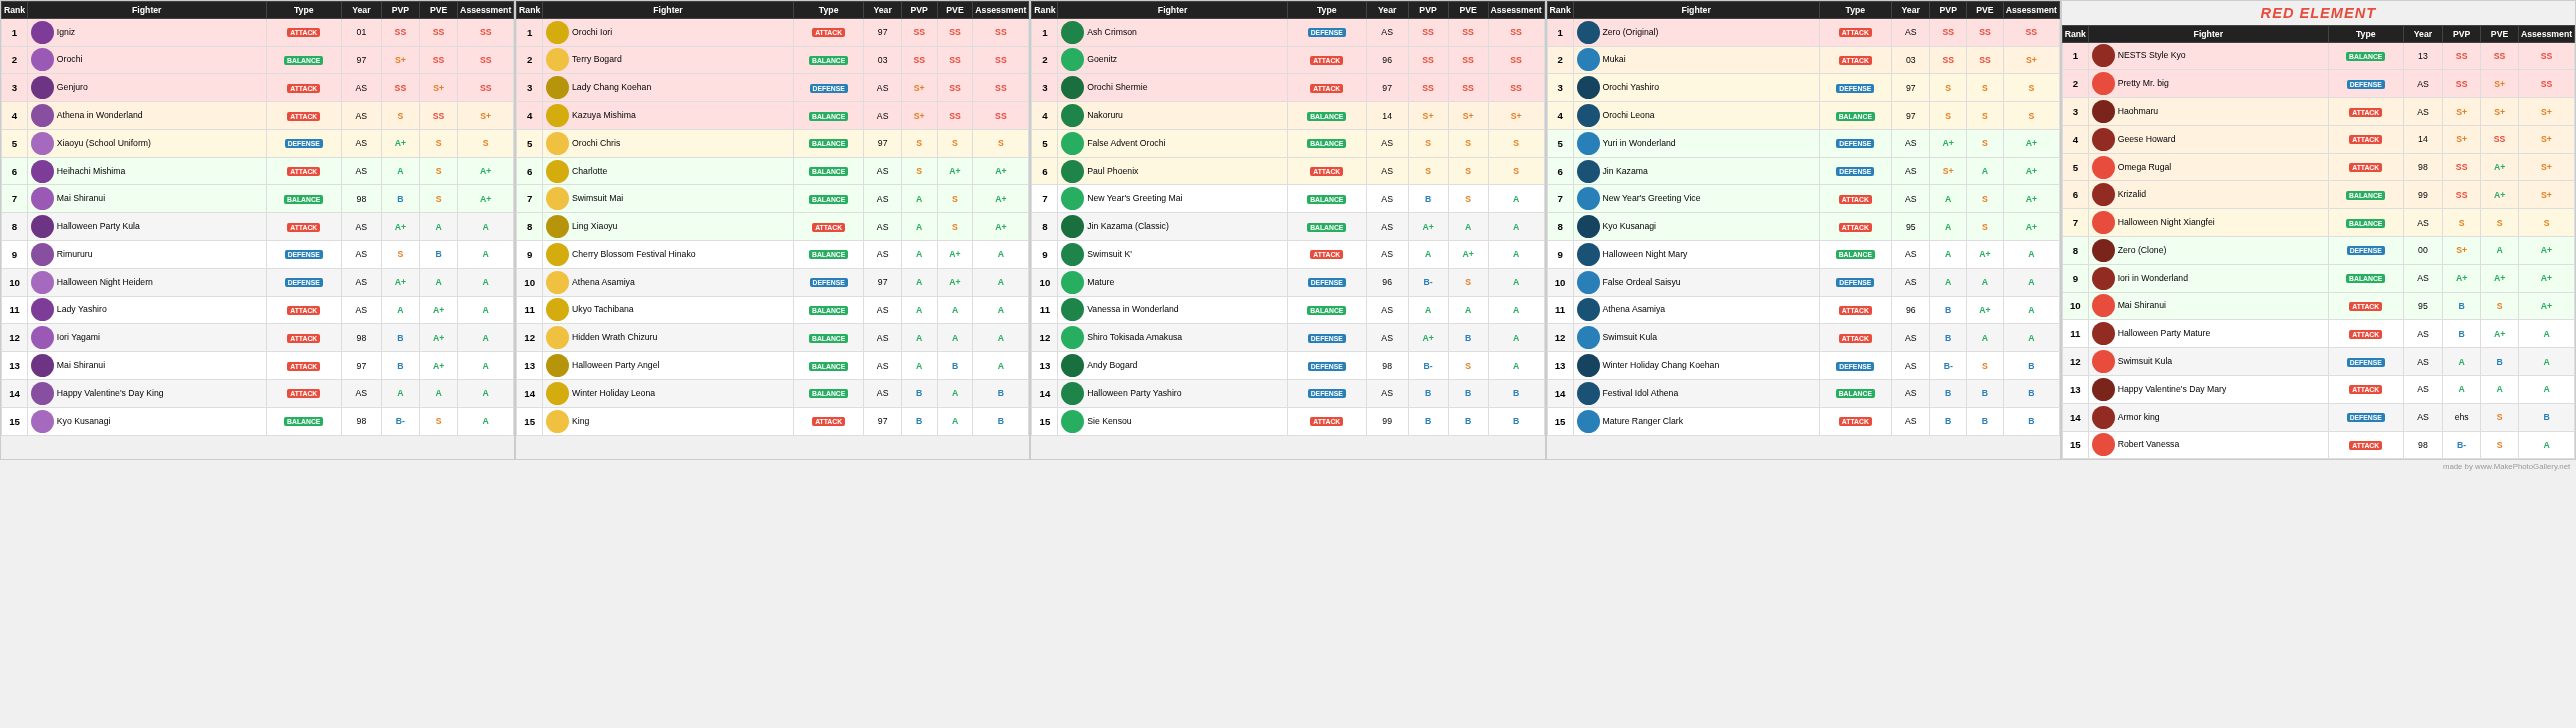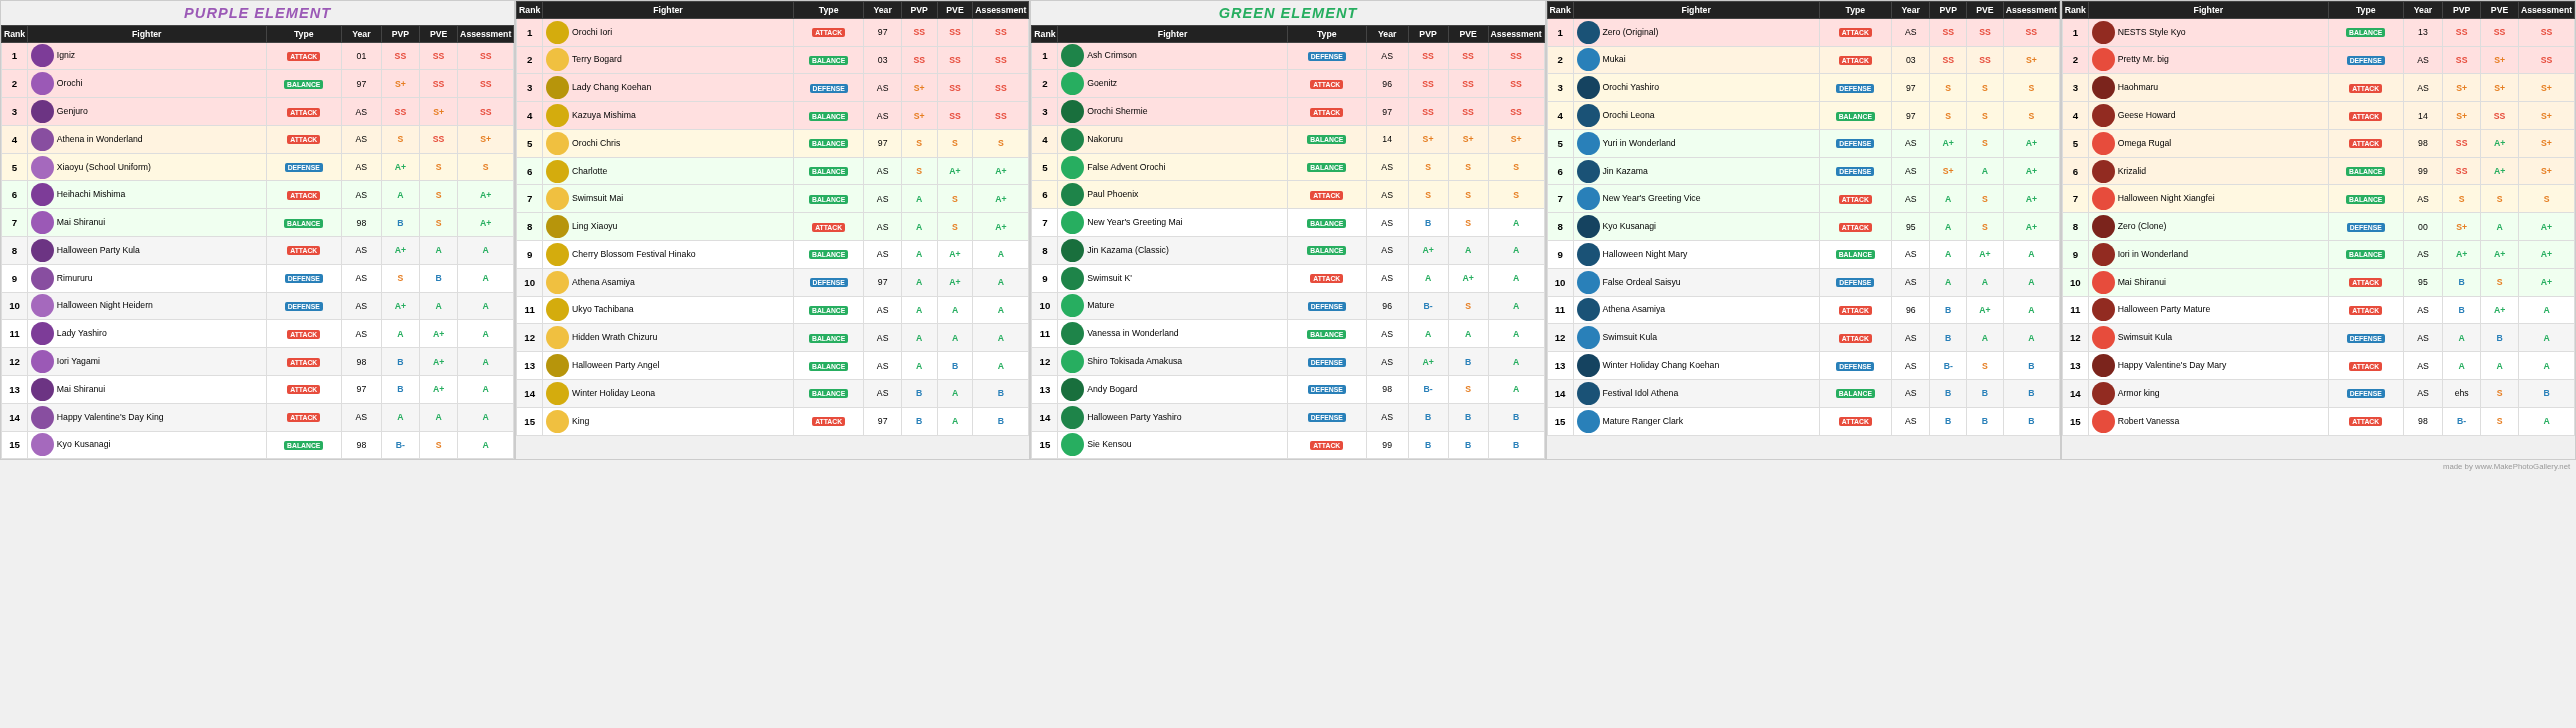--- a/index.html
+++ b/index.html
@@ -87,21 +87,20 @@
     .type-defense { background: #2980B9; }
     .type-balance { background: #27AE60; }
     .assessment-cell { width: 49px; font-weight: bold; font-size: 8.7px; }
   </style>
 </head>
 <body>
 
 <div class="main-container">
 
 <div class="element-section">
-      <div class="section-header purple-header">PURPLE ELEMENT</div>
       <table>
         <thead>
           <tr>
             <th>Rank</th>
             <th>Fighter</th>
             <th>Type</th>
             <th>Year</th>
             <th>PVP</th>
             <th>PVE</th>
             <th>Assessment</th>
@@ -392,21 +391,20 @@
             <td><span class="type-badge type-attack" style="font-size: 6.8px;">ATTACK</span></td>
             <td>97</td>
             <td style="color:#2980B9;font-weight:bold;">B</td>
             <td style="color:#27AE60;font-weight:bold;">A</td>
             <td class="assessment-cell" style="color:#2980B9;font-weight:bold;">B</td>
           </tr>
         </tbody>
       </table>
     </div>
     <div class="element-section">
-      <div class="section-header green-header">GREEN ELEMENT</div>
       <table>
         <thead>
           <tr>
             <th>Rank</th>
             <th>Fighter</th>
             <th>Type</th>
             <th>Year</th>
             <th>PVP</th>
             <th>PVE</th>
             <th>Assessment</th>
@@ -697,20 +695,21 @@
             <td><span class="type-badge type-attack" style="font-size: 6.8px;">ATTACK</span></td>
             <td>AS</td>
             <td style="color:#2980B9;font-weight:bold;">B</td>
             <td style="color:#2980B9;font-weight:bold;">B</td>
             <td class="assessment-cell" style="color:#2980B9;font-weight:bold;">B</td>
           </tr>
         </tbody>
       </table>
     </div>
     <div class="element-section">
+      <div class="section-header red-header">RED ELEMENT</div>
       <table>
         <thead>
           <tr>
             <th>Rank</th>
             <th>Fighter</th>
             <th>Type</th>
             <th>Year</th>
             <th>PVP</th>
             <th>PVE</th>
             <th>Assessment</th>

